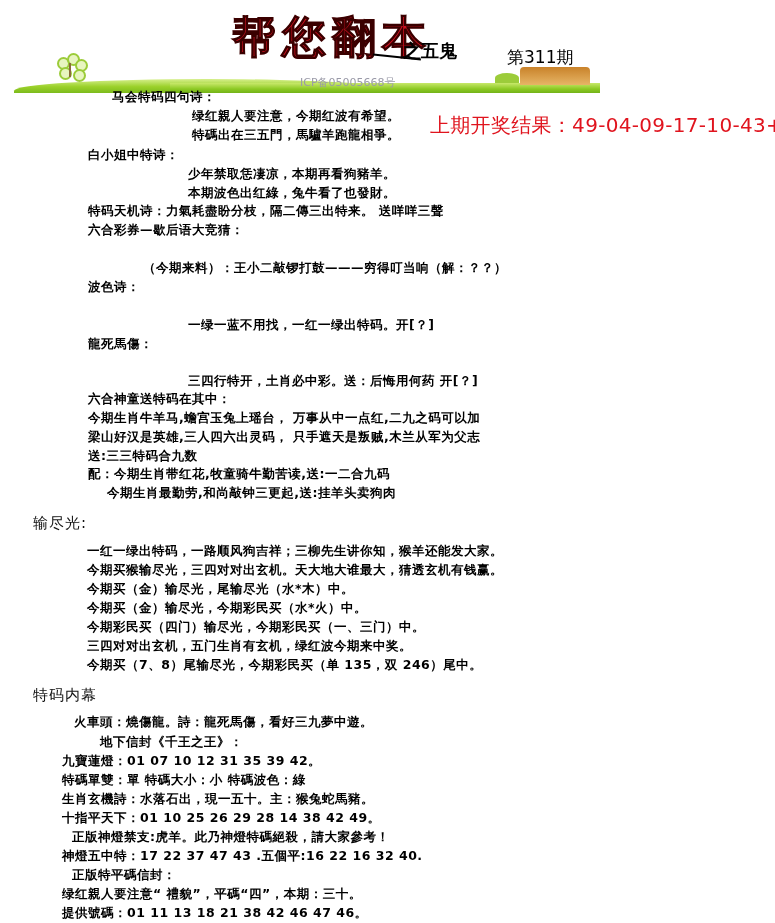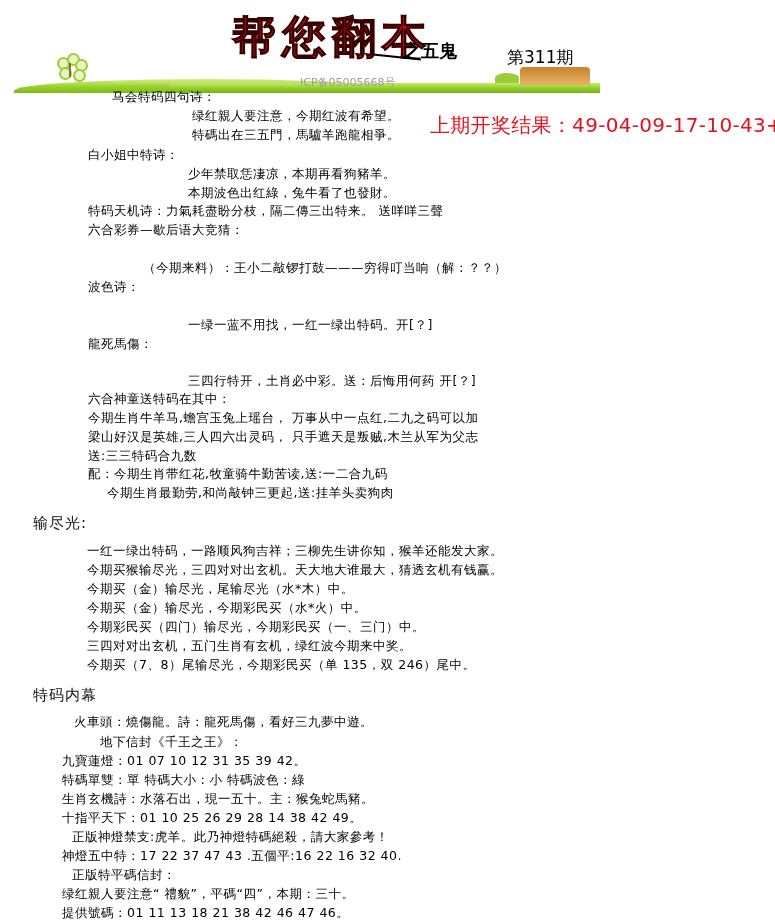--- a/index.html
+++ b/index.html
@@ -22,21 +22,21 @@
   .title { position: absolute; left: 232px; top: 0px; font-family: "DejaVu Serif", serif;
            font-size: 44px; font-weight: bold; color: #d01020; letter-spacing: 6px;
            -webkit-text-stroke: 1px #3a0000; line-height: 56px; }
   .subtitle { position: absolute; left: 403px; top: 30px; font-size: 18px; font-weight: bold;
               color: #000; font-family: "DejaVu Serif", serif; }
   .strike { position: absolute; left: 373px; top: 47px; width: 48px; height: 2px; background: #000; transform: rotate(6deg); }
   .faint { position: absolute; left: 233px; top: 47px; font-size: 7px; color: #9a9aa8; line-height: 9px; }
   .faint2 { position: absolute; left: 300px; top: 66px; font-size: 11px; color: #9a9aa8; }
   .issue { position: absolute; left: 507px; top: 37px; font-size: 17px; color: #000; }
 
-  .line { position: absolute; font-size: 12.5px; font-weight: normal; white-space: nowrap; line-height: 16px; letter-spacing: 0.5px; }
+  .line { position: absolute; font-size: 12.5px; font-weight: bold; white-space: nowrap; line-height: 16px; letter-spacing: 0.5px; }
   .sec { position: absolute; font-size: 15px; color: #111; white-space: nowrap; letter-spacing: 1px; }
   .result { position: absolute; left: 430px; top: 112px; color: #e0141e; font-size: 20px; white-space: nowrap; letter-spacing: 0.3px; }
 </style>
 </head>
 <body>
 
 <div class="banner">
   <div class="grass"></div>
   <div class="grass2"></div>
   <div class="tree">

